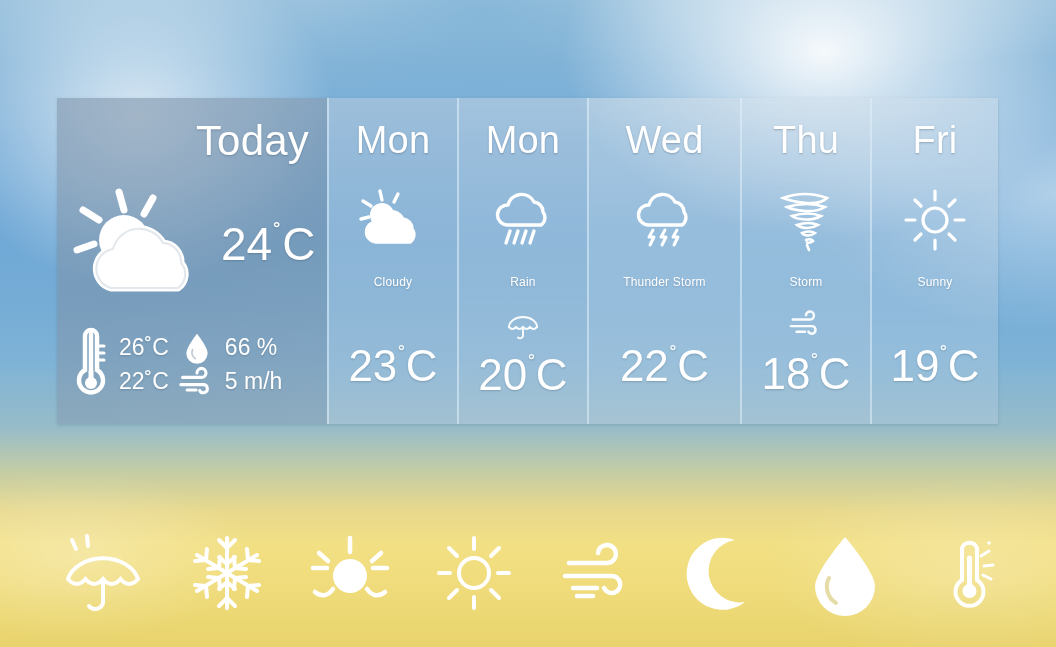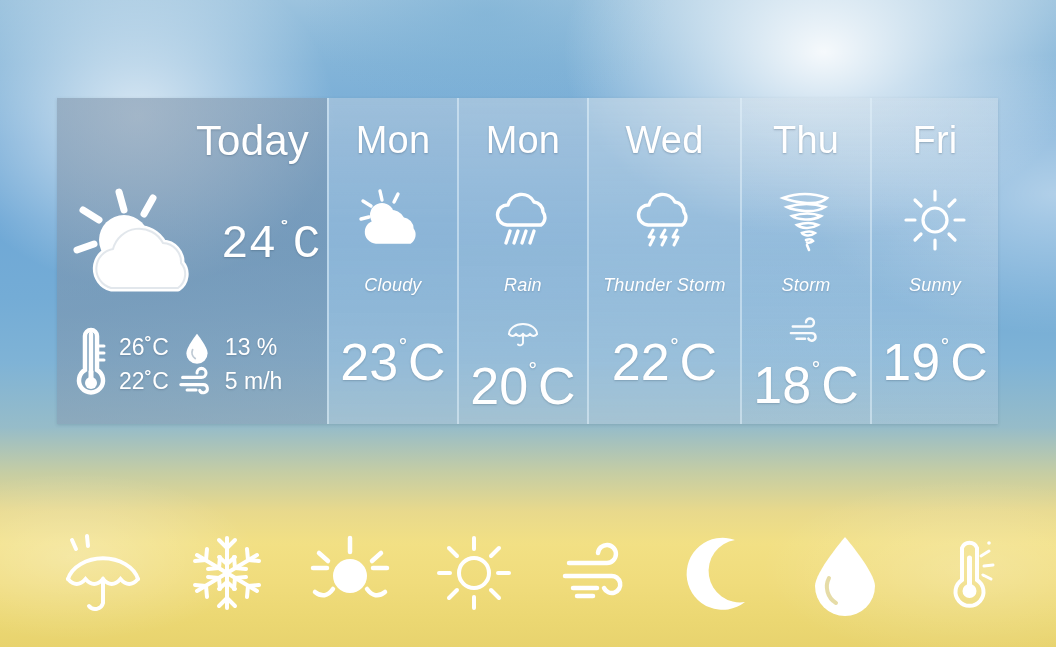--- a/index.html
+++ b/index.html
@@ -69,21 +69,21 @@
   
   .day-label {
     font-size:40px; font-weight:400; line-height:1;
     letter-spacing:.2px;
     text-shadow:0 1px 2px rgba(40,60,80,.30);
   }
   .today .day-label { font-size:42px; text-align:right; padding:22px 18px 0 0; }
   .small-panel .day-label { font-size:38px; text-align:center; padding:23px 0 0 0; }
 
   
-  .today-main { flex:1; display:flex; align-items:center; padding:0 14px 0 10px;font-family:Liberation Mono, monospace; }
+  .today-main { flex:1; display:flex; align-items:center; padding:0 14px 0 10px; }
   .today-icon { width:150px; height:120px; flex:0 0 auto; }
   .today-temp {
     font-size:46px; line-height:1; margin-left:4px;
     text-shadow:0 1px 2px rgba(40,60,80,.28);
     white-space:nowrap;
   }
   .deg { font-size:.52em; vertical-align:.78em; letter-spacing:0; margin:0 .01em 0 .04em; }
   .unitC { margin-left:1px; }
 
   .today-details {
@@ -102,30 +102,29 @@
     text-shadow:0 1px 2px rgba(40,60,80,.25);
   }
   .detail-grid .cell-icon { width:36px; height:30px; display:flex; align-items:center; justify-content:center; }
   .detail-grid .cell-icon svg { width:100%; height:100%; }
   .tmax, .tmin { white-space:nowrap; }
 
   
   .small-panel { display:flex; flex-direction:column; align-items:center; }
   .sp-icon { width:70px; height:70px; margin-top:14px; }
   .sp-cond {
-    font-size:18px; margin-top:8px; letter-spacing:.2px;
+    font-size:12px; margin-top:8px; letter-spacing:.2px;
     text-shadow:0 1px 2px rgba(40,60,80,.22);
     white-space:nowrap;
-    font-style:italic;
   }
   .sp-sub { width:34px; height:30px; margin-top:10px; opacity:.95; }
   .sp-sub.empty { visibility:hidden; }
   .sp-temp {
     margin-top:auto; margin-bottom:36px;
-    font-size:52px; line-height:1;
+    font-size:44px; line-height:1;
     text-shadow:0 1px 2px rgba(40,60,80,.26);
     white-space:nowrap;
   }
   .sp-temp .deg { font-size:.5em; vertical-align:.8em; }
 
   
   #icon-rail {
     position:absolute;
     left:60px; right:44px; bottom:22px;
     height:104px;
@@ -176,21 +175,21 @@
         </svg>
       </span>
       <div class="detail-grid">
         <span class="tmax">26˚C</span>
         <span class="cell-icon">
           <svg viewBox="0 0 30 34" fill="#fff">
             <path d="M15 2 C15 2 3 17 3 24 a12 12 0 0 0 24 0 C27 17 15 2 15 2 z"></path>
             <path d="M10 20 a8 8 0 0 0 3 10" fill="none" stroke="#7d93a8" stroke-width="2" stroke-linecap="round" opacity=".5"></path>
           </svg>
         </span>
-        <span>13 %</span>
+        <span>66 %</span>
 
         <span class="tmin">22˚C</span>
         <span class="cell-icon">
           <svg viewBox="0 0 40 28" fill="none" stroke="#fff" stroke-width="3.4" stroke-linecap="round">
             <path d="M4 10 h21 a5 5 0 1 0 -5 -5"></path>
             <path d="M2 18 h25 a4.5 4.5 0 1 1 -4 6.5"></path>
             <path d="M9 24 h10"></path>
           </svg>
         </span>
         <span>5 m/h</span>

